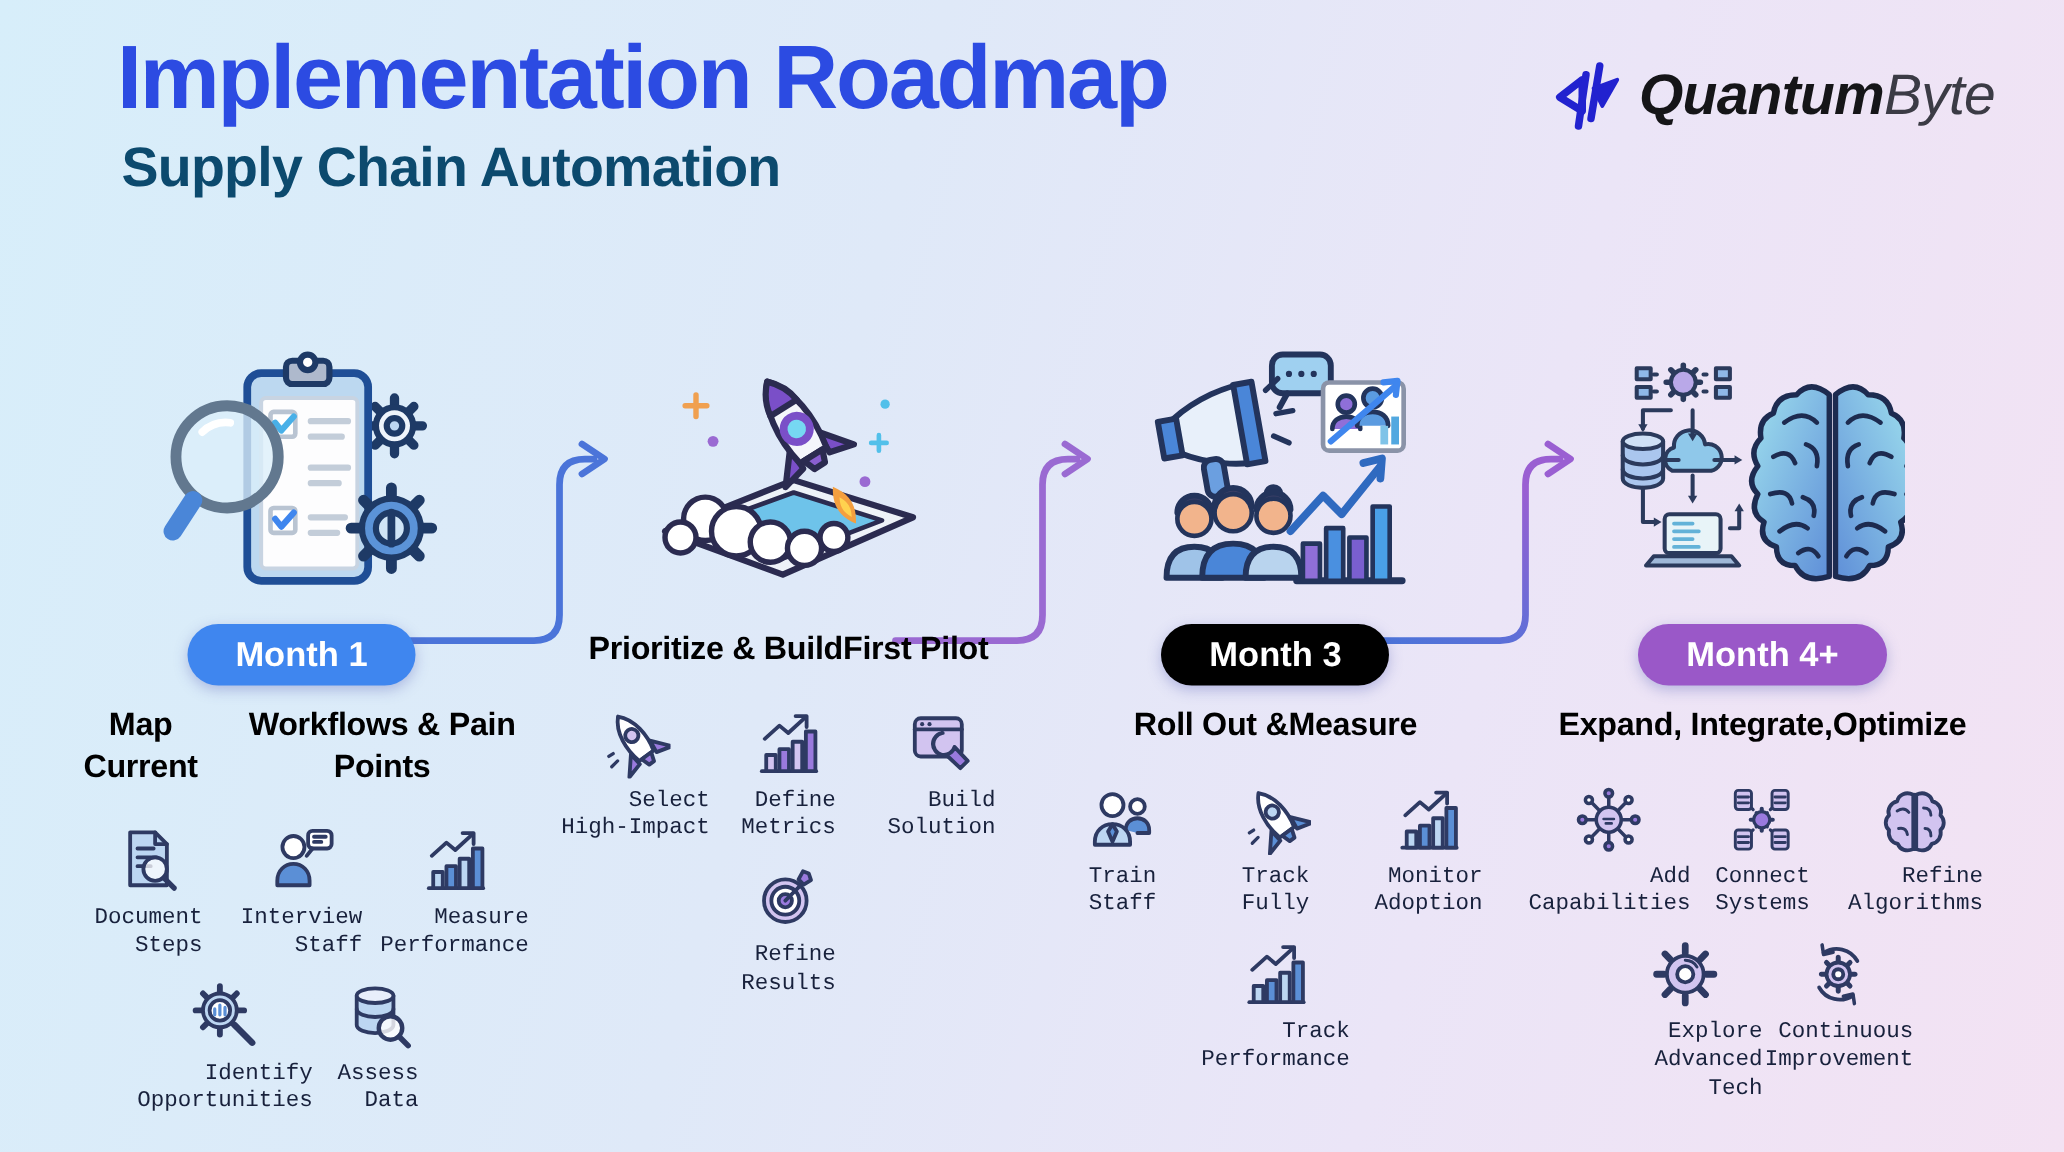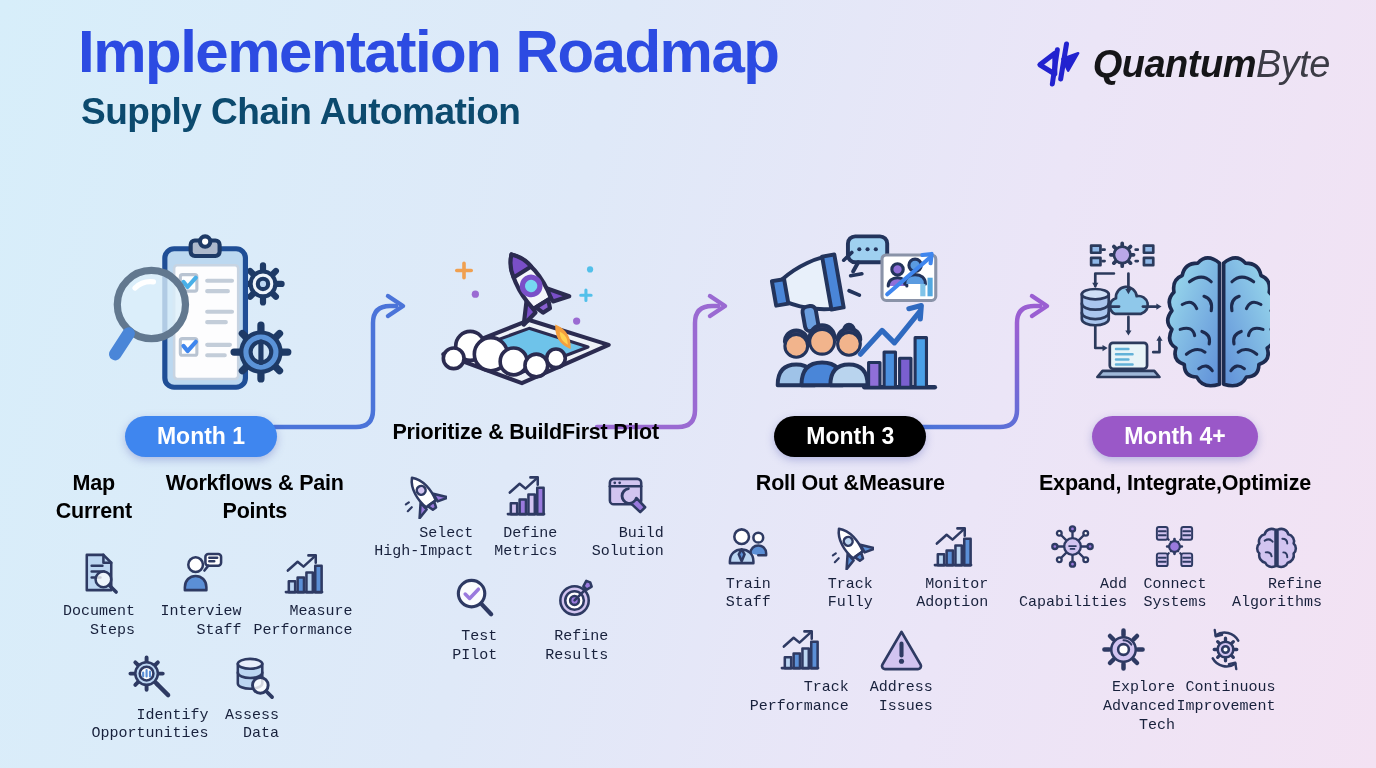--- a/index.html
+++ b/index.html
@@ -291,33 +291,20 @@
           <div class="sub-label">
             <span>Build</span>
             <span>Solution</span>
           </div>
         </div>
       </div>
     <div class="row row2">
         <div class="sub-item theme-purple">
           <div class="sub-icon">
             <svg viewBox="0 0 48 48" fill="none" stroke="#2e3a63" stroke-width="2.6" stroke-linecap="round" stroke-linejoin="round">
-              <circle cx="21" cy="19" r="13.5" fill="#ffffff" fill-opacity="0.85" stroke-width="3.2"></circle>
-              <path d="M14.5 19.5l4.5 4.5 9-9.5" stroke="var(--fb)" stroke-width="3.6"></path>
-              <path d="M31 29.5l10 10.5" stroke-width="4.4"></path>
-            </svg>
-          </div>
-          <div class="sub-label">
-            <span>Test</span>
-            <span>PIlot</span>
-          </div>
-        </div>
-        <div class="sub-item theme-purple">
-          <div class="sub-icon">
-            <svg viewBox="0 0 48 48" fill="none" stroke="#2e3a63" stroke-width="2.6" stroke-linecap="round" stroke-linejoin="round">
               <circle cx="22" cy="26" r="14.5" fill="var(--fa)"></circle>
               <circle cx="22" cy="26" r="9.5" fill="#ffffff"></circle>
               <circle cx="22" cy="26" r="4.5" fill="var(--fb)"></circle>
               <path d="M22 26 L37 11"></path>
               <path d="M34 6l4 1.5L39.5 12l-5 3-3.5-3.5z" fill="var(--fb)"></path>
             </svg>
           </div>
           <div class="sub-label">
             <span>Refine</span>
             <span>Results</span>
@@ -439,33 +426,20 @@
               <rect x="18" y="28" width="6.5" height="15" fill="var(--fb)"></rect>
               <rect x="27" y="23" width="6.5" height="20" fill="var(--fa)"></rect>
               <rect x="36" y="16" width="6.5" height="27" fill="var(--fb)"></rect>
               <path d="M8 21l10-9 6 5 12-11"></path>
               <path d="M29 5.5h7.5V13"></path>
             </svg>
           </div>
           <div class="sub-label">
             <span>Track</span>
             <span>Performance</span>
-          </div>
-        </div>
-        <div class="sub-item theme-purple">
-          <div class="sub-icon">
-            <svg viewBox="0 0 48 48" fill="none" stroke="#2e3a63" stroke-width="2.8" stroke-linecap="round" stroke-linejoin="round">
-              <path d="M24 6 L43.5 39.5 a3 3 0 0 1 -2.6 4.5 H7.1 a3 3 0 0 1 -2.6 -4.5 Z" fill="var(--fa)"></path>
-              <path d="M24 18v12" stroke-width="4.2"></path>
-              <circle cx="24" cy="36" r="2.6" fill="#2e3a63" stroke="none"></circle>
-            </svg>
-          </div>
-          <div class="sub-label">
-            <span>Address</span>
-            <span>Issues</span>
           </div>
         </div>
       </div>
   </div>
 
   <div class="phase">
     <div class="illo-slot">
         <svg id="illo-integrate" width="190" height="176" viewBox="0 0 182 170" fill="none" stroke="#2b3a5c" stroke-width="2.6" stroke-linecap="round" stroke-linejoin="round">
     <defs>
       <linearGradient id="bg4" x1="0" y1="0" x2="1" y2="1">

